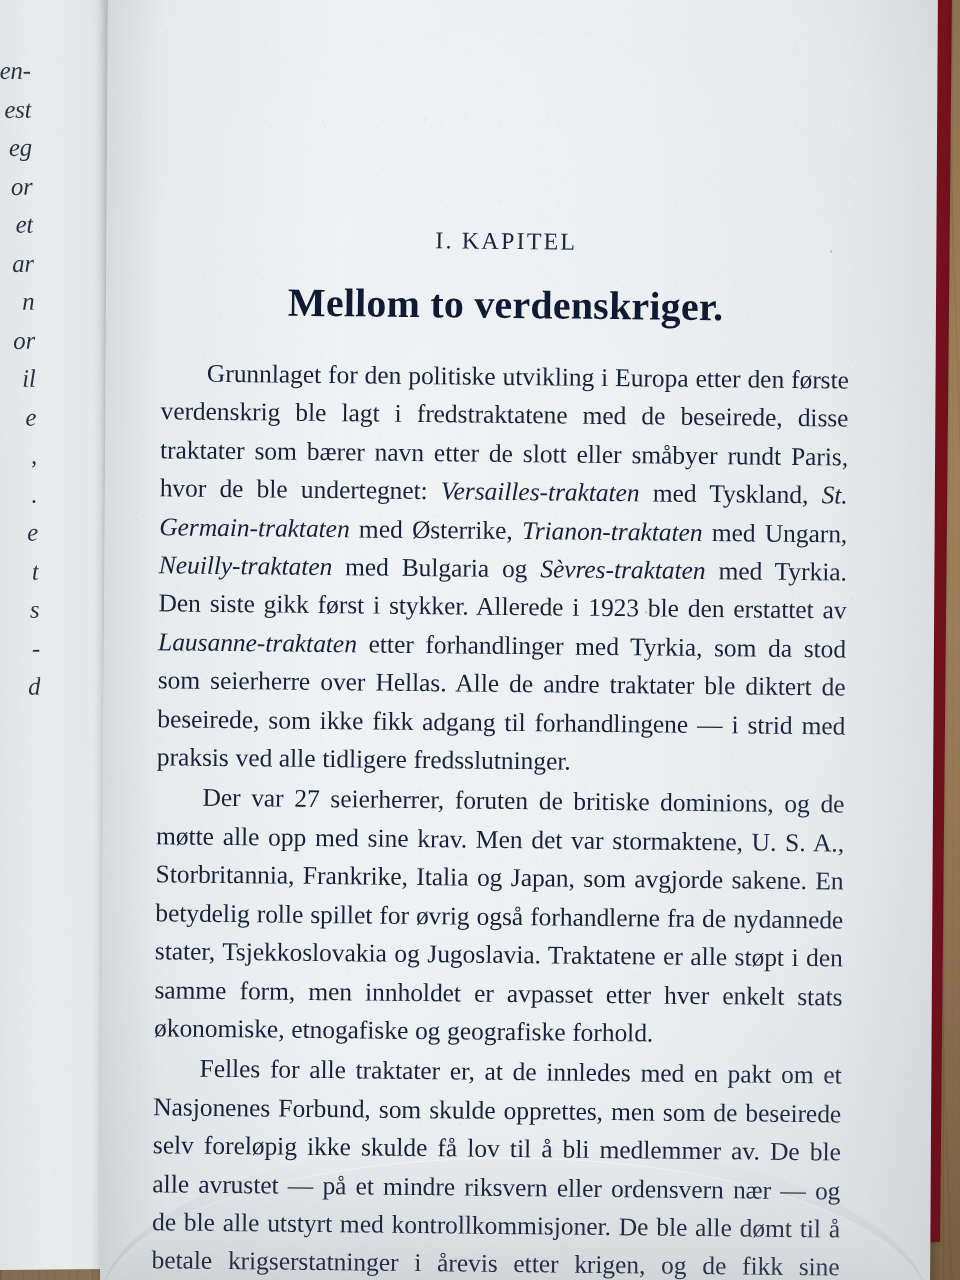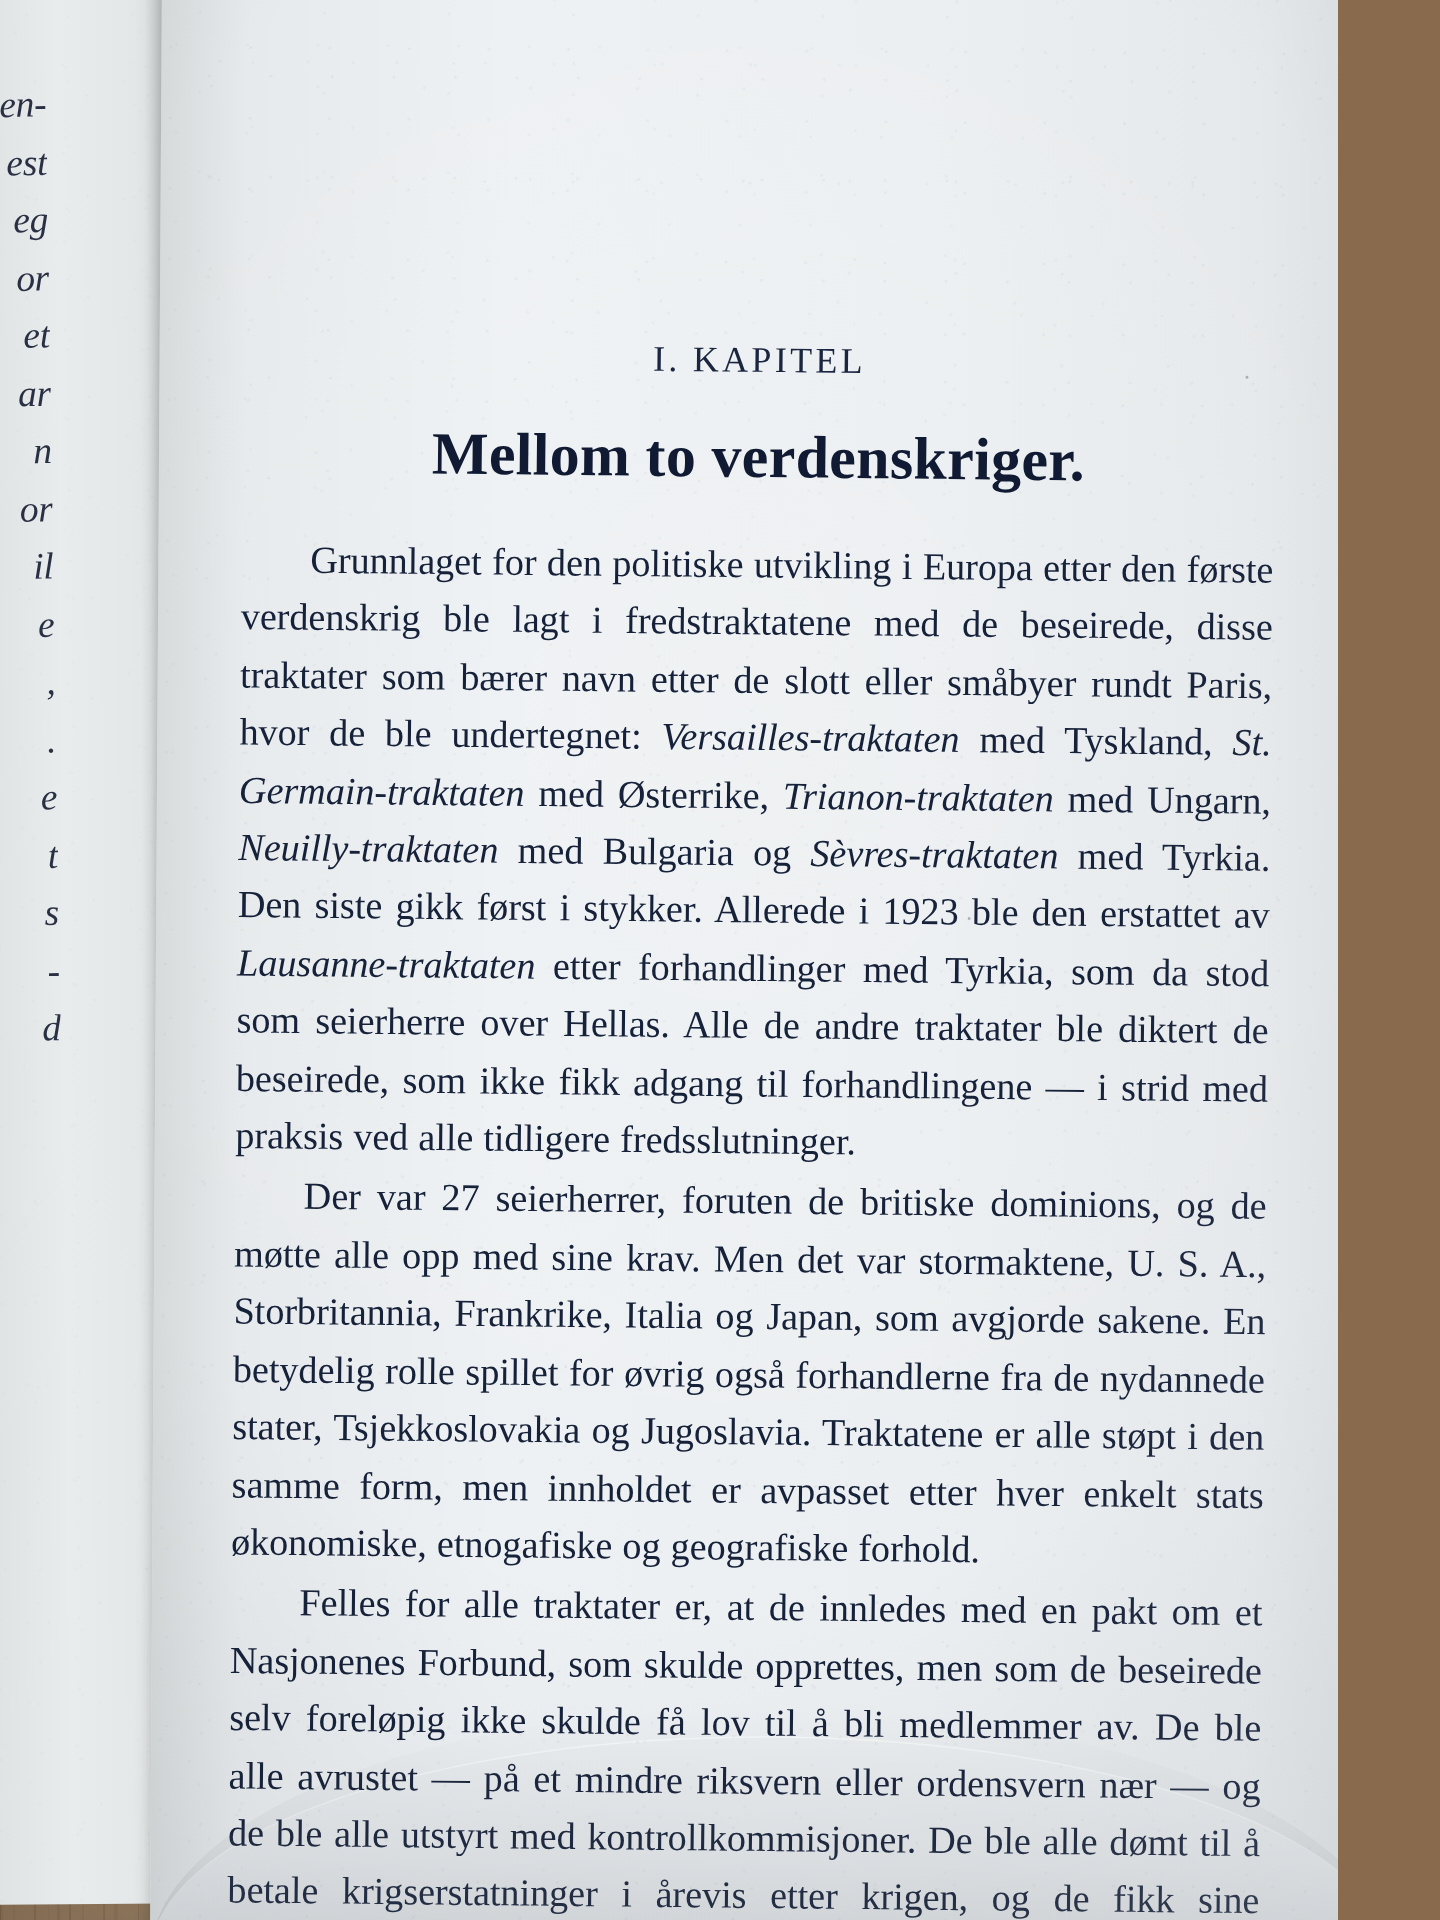--- a/index.html
+++ b/index.html
@@ -4,21 +4,21 @@
 <title>Mellom to verdenskriger</title>
 <style>
   html, body {
     margin: 0;
     padding: 0;
     background: #8a6a4c;
   }
 
   #scene {
     position: relative;
-    width: 892px;
+    width: 960px;
     height: 1280px;
     overflow: hidden;
     font-family: "Liberation Serif", "DejaVu Serif", serif;
     background: #15803d;
   }
 
   
   .table-surface {
     position: absolute;
     inset: 0;

